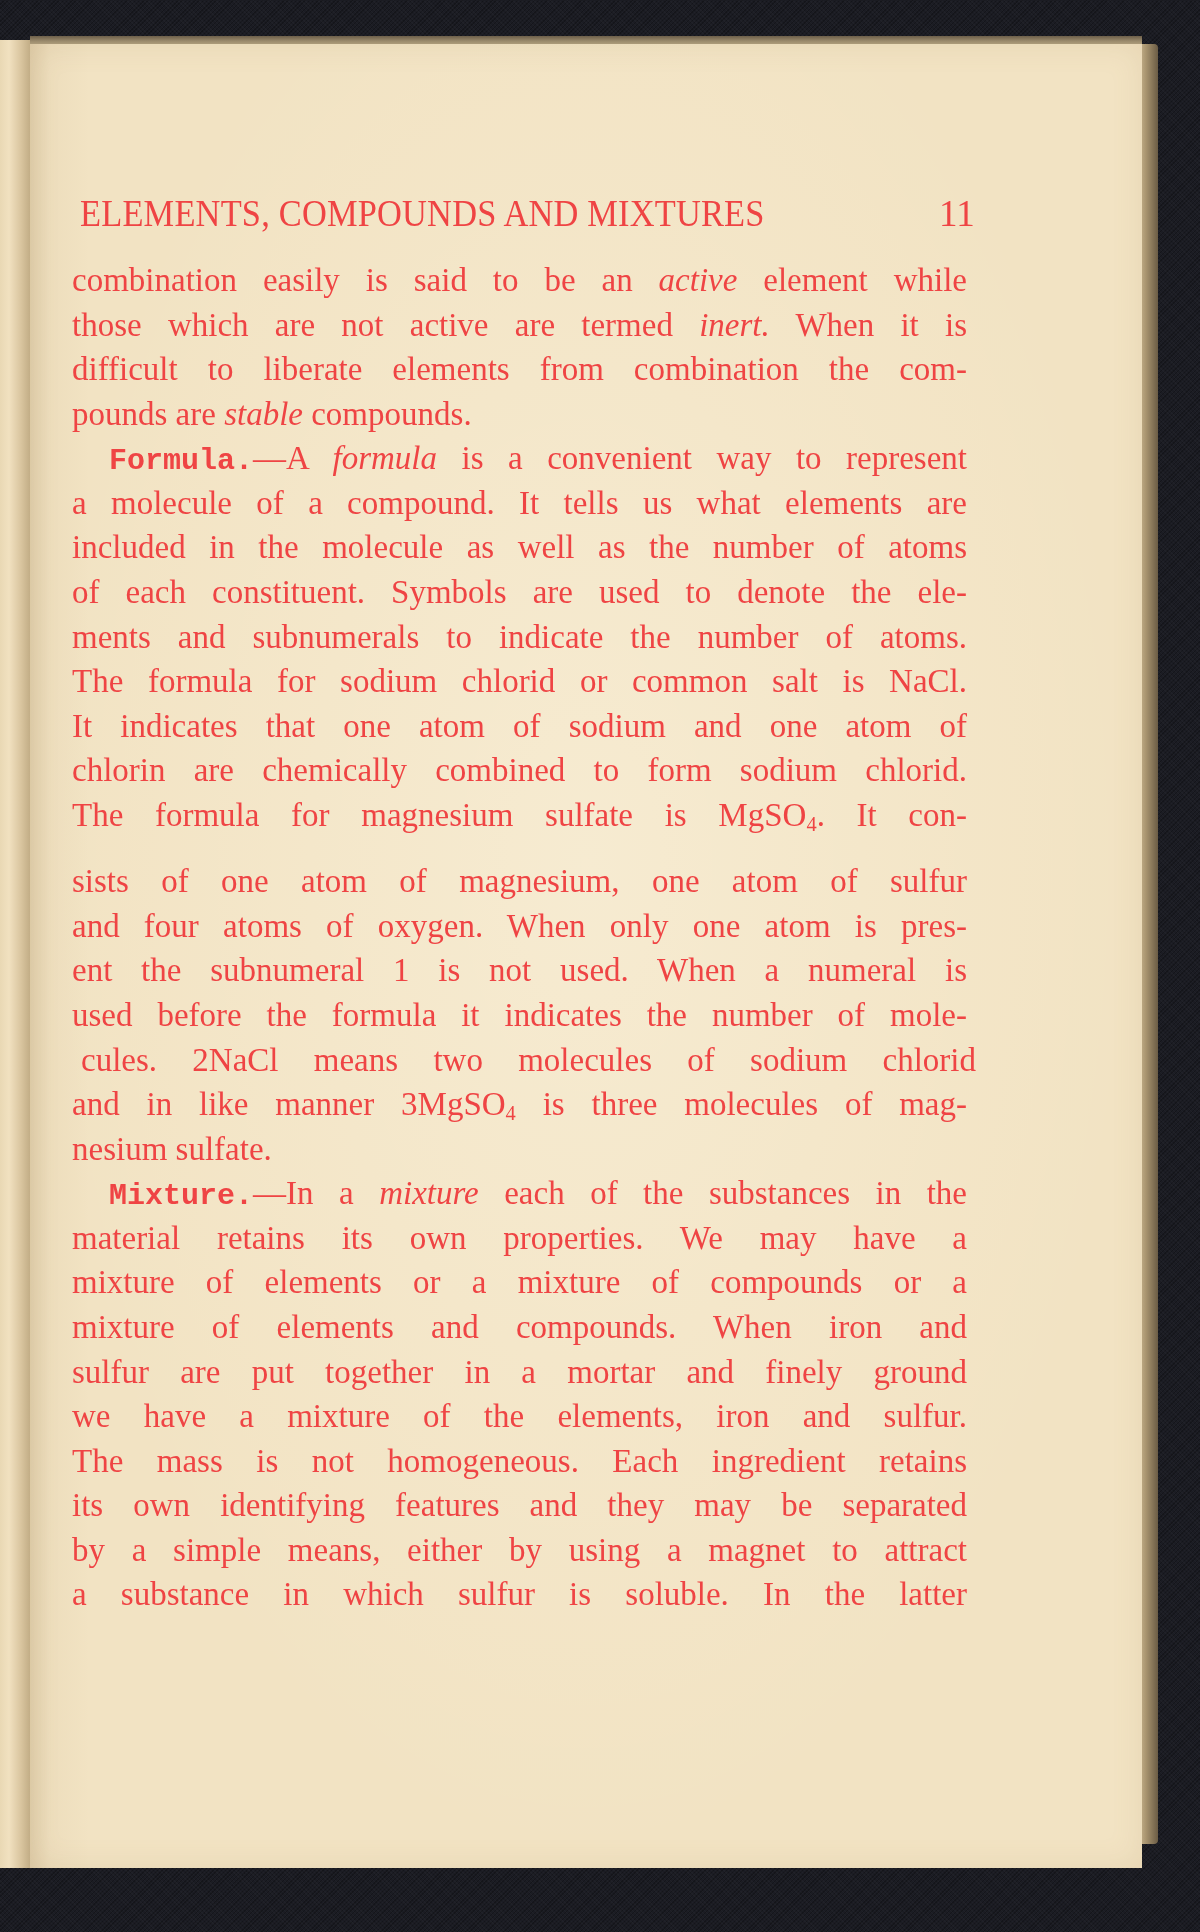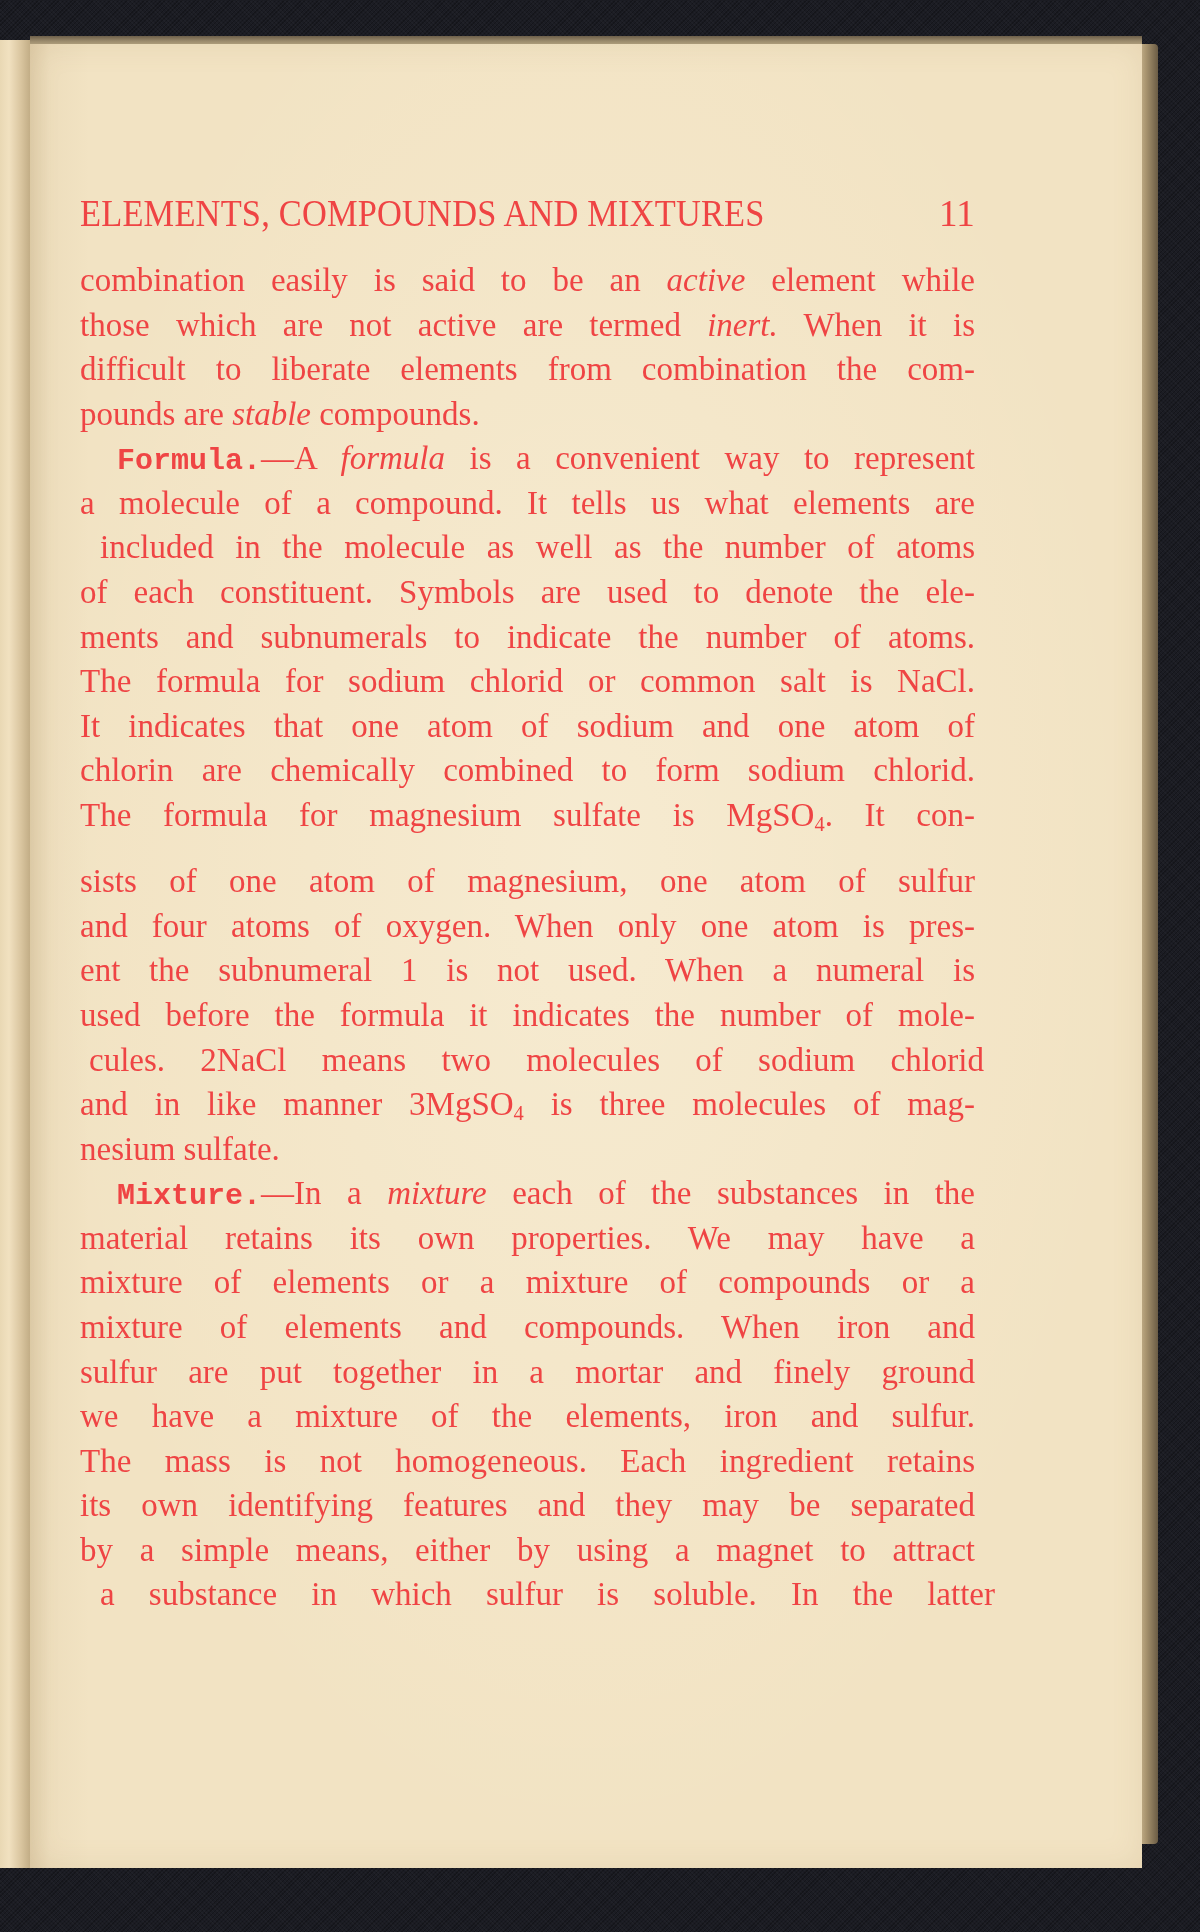--- a/index.html
+++ b/index.html
@@ -32,21 +32,21 @@
       radial-gradient(ellipse at 50% 45%, rgba(255,250,235,0.35), transparent 70%);
     box-shadow: inset 0 0 30px rgba(160,130,80,0.15);
   }
   .ink { color: #ef4444; }
   .header {
     position: absolute; left: 80px; top: 192px; width: 895px; height: 44px;
     line-height: 44px; font-size: 37px; letter-spacing: 0.2px;
     display: flex; justify-content: space-between; white-space: nowrap;
   }
   .header .title { text-transform: uppercase; transform: scaleX(0.93); transform-origin: left; }
-  .body-lines { position: absolute; left: 80px; top: 258px; width: 895px; }
+  .body-lines { position: absolute; left: 72px; top: 258px; width: 895px; }
   .line {
     height: 44.57px; line-height: 44.57px; font-size: 33px; white-space: nowrap;
     text-align: justify; text-align-last: justify;
     overflow: visible;
   }
   .line.last { text-align-last: left; }
   .line.indent { padding-left: 37px; }
   .line span { white-space: pre; }
   .i { font-style: italic; }
   .b { font-weight: bold; font-family: Liberation Mono, monospace; font-size: 30px; }
@@ -65,21 +65,21 @@
   <span class="pnum">11</span>
 </div>
 
 <div class="body-lines ink" id="body-lines">
     <div class="line" style="white-space: normal; width: 895px; box-sizing: border-box; height: 44.57px; overflow: hidden;"><span style="white-space: normal;">combination easily is said to be an </span><span class="i" style="white-space: normal;">active</span><span style="white-space: normal;"> element while</span></div>
     <div class="line" style="white-space: normal; width: 895px; box-sizing: border-box; height: 44.57px; overflow: hidden;"><span style="white-space: normal;">those which are not active are termed </span><span class="i" style="white-space: normal;">inert.</span><span style="white-space: normal;">  When it is</span></div>
     <div class="line" style="white-space: normal; width: 895px; box-sizing: border-box; height: 44.57px; overflow: hidden;"><span style="white-space: normal;">difficult to liberate elements from combination the com-</span></div>
     <div class="line last"><span>pounds are </span><span class="i">stable</span><span> compounds.</span></div>
     <div class="line indent" style="white-space: normal; width: 895px; box-sizing: border-box; height: 44.57px; overflow: hidden;"><span class="b" style="white-space: normal;">Formula.</span><span style="white-space: normal;">—A </span><span class="i" style="white-space: normal;">formula</span><span style="white-space: normal;"> is a convenient way to represent</span></div>
     <div class="line" style="white-space: normal; width: 895px; box-sizing: border-box; height: 44.57px; overflow: hidden;"><span style="white-space: normal;">a molecule of a compound.  It tells us what elements are</span></div>
-    <div class="line" style="white-space: normal; width: 895px; box-sizing: border-box; height: 44.57px; overflow: hidden;"><span style="white-space: normal; margin-left: 20px;">included in the molecule as well as the number of atoms</span></div>
+    <div class="line" style="white-space: normal; width: 895px; box-sizing: border-box; height: 44.57px; overflow: hidden;"><span style="white-space: normal;">included in the molecule as well as the number of atoms</span></div>
     <div class="line" style="white-space: normal; width: 895px; box-sizing: border-box; height: 44.57px; overflow: hidden;"><span style="white-space: normal;">of each constituent.  Symbols are used to denote the ele-</span></div>
     <div class="line" style="white-space: normal; width: 895px; box-sizing: border-box; height: 44.57px; overflow: hidden;"><span style="white-space: normal;">ments and subnumerals to indicate the number of atoms.</span></div>
     <div class="line" style="white-space: normal; width: 895px; box-sizing: border-box; height: 44.57px; overflow: hidden;"><span style="white-space: normal;">The formula for sodium chlorid or common salt is NaCl.</span></div>
     <div class="line" style="white-space: normal; width: 895px; box-sizing: border-box; height: 44.57px; overflow: hidden;"><span style="white-space: normal;">It indicates that one atom of sodium and one atom of</span></div>
     <div class="line" style="white-space: normal; width: 895px; box-sizing: border-box; height: 44.57px; overflow: hidden;"><span style="white-space: normal;">chlorin are chemically combined to form sodium chlorid.</span></div>
     <div class="line" style="white-space: normal; width: 895px; box-sizing: border-box; height: 44.57px; overflow: hidden;"><span style="white-space: normal;">The formula for magnesium sulfate is MgSO</span><sub>4</sub><span style="white-space: normal;">.  It con-</span></div>
     <div class="line" style="white-space: normal; width: 895px; box-sizing: border-box; height: 44.57px; overflow: hidden; margin-top: 22px;"><span style="white-space: normal;">sists of one atom of magnesium, one atom of sulfur</span></div>
     <div class="line" style="white-space: normal; width: 895px; box-sizing: border-box; height: 44.57px; overflow: hidden;"><span style="white-space: normal;">and four atoms of oxygen.  When only one atom is pres-</span></div>
     <div class="line" style="white-space: normal; width: 895px; box-sizing: border-box; height: 44.57px; overflow: hidden;"><span style="white-space: normal;">ent the subnumeral 1 is not used.  When a numeral is</span></div>
     <div class="line" style="white-space: normal; width: 895px; box-sizing: border-box; height: 44.57px; overflow: hidden;"><span style="white-space: normal;">used before the formula it indicates the number of mole-</span></div>
@@ -88,14 +88,14 @@
     <div class="line last"><span>nesium sulfate.</span></div>
     <div class="line indent" style="white-space: normal; width: 895px; box-sizing: border-box; height: 44.57px; overflow: hidden;"><span class="b" style="white-space: normal;">Mixture.</span><span style="white-space: normal;">—In a </span><span class="i" style="white-space: normal;">mixture</span><span style="white-space: normal;"> each of the substances in the</span></div>
     <div class="line" style="white-space: normal; width: 895px; box-sizing: border-box; height: 44.57px; overflow: hidden;"><span style="white-space: normal;">material retains its own properties.  We may have a</span></div>
     <div class="line" style="white-space: normal; width: 895px; box-sizing: border-box; height: 44.57px; overflow: hidden;"><span style="white-space: normal;">mixture of elements or a mixture of compounds or a</span></div>
     <div class="line" style="white-space: normal; width: 895px; box-sizing: border-box; height: 44.57px; overflow: hidden;"><span style="white-space: normal;">mixture of elements and compounds.  When iron and</span></div>
     <div class="line" style="white-space: normal; width: 895px; box-sizing: border-box; height: 44.57px; overflow: hidden;"><span style="white-space: normal;">sulfur are put together in a mortar and finely ground</span></div>
     <div class="line" style="white-space: normal; width: 895px; box-sizing: border-box; height: 44.57px; overflow: hidden;"><span style="white-space: normal;">we have a mixture of the elements, iron and sulfur.</span></div>
     <div class="line" style="white-space: normal; width: 895px; box-sizing: border-box; height: 44.57px; overflow: hidden;"><span style="white-space: normal;">The mass is not homogeneous.  Each ingredient retains</span></div>
     <div class="line" style="white-space: normal; width: 895px; box-sizing: border-box; height: 44.57px; overflow: hidden;"><span style="white-space: normal;">its own identifying features and they may be separated</span></div>
     <div class="line" style="white-space: normal; width: 895px; box-sizing: border-box; height: 44.57px; overflow: hidden;"><span style="white-space: normal;">by a simple means, either by using a magnet to attract</span></div>
-    <div class="line" style="white-space: normal; width: 895px; box-sizing: border-box; height: 44.57px; overflow: hidden; margin-left: 20px;"><span style="white-space: normal;">a substance in which sulfur is soluble.  In the latter</span></div>
+    <div class="line" style="white-space: normal; width: 895px; box-sizing: border-box; height: 44.57px; overflow: hidden;"><span style="white-space: normal;">a substance in which sulfur is soluble.  In the latter</span></div>
   </div>
 
 </body></html>

